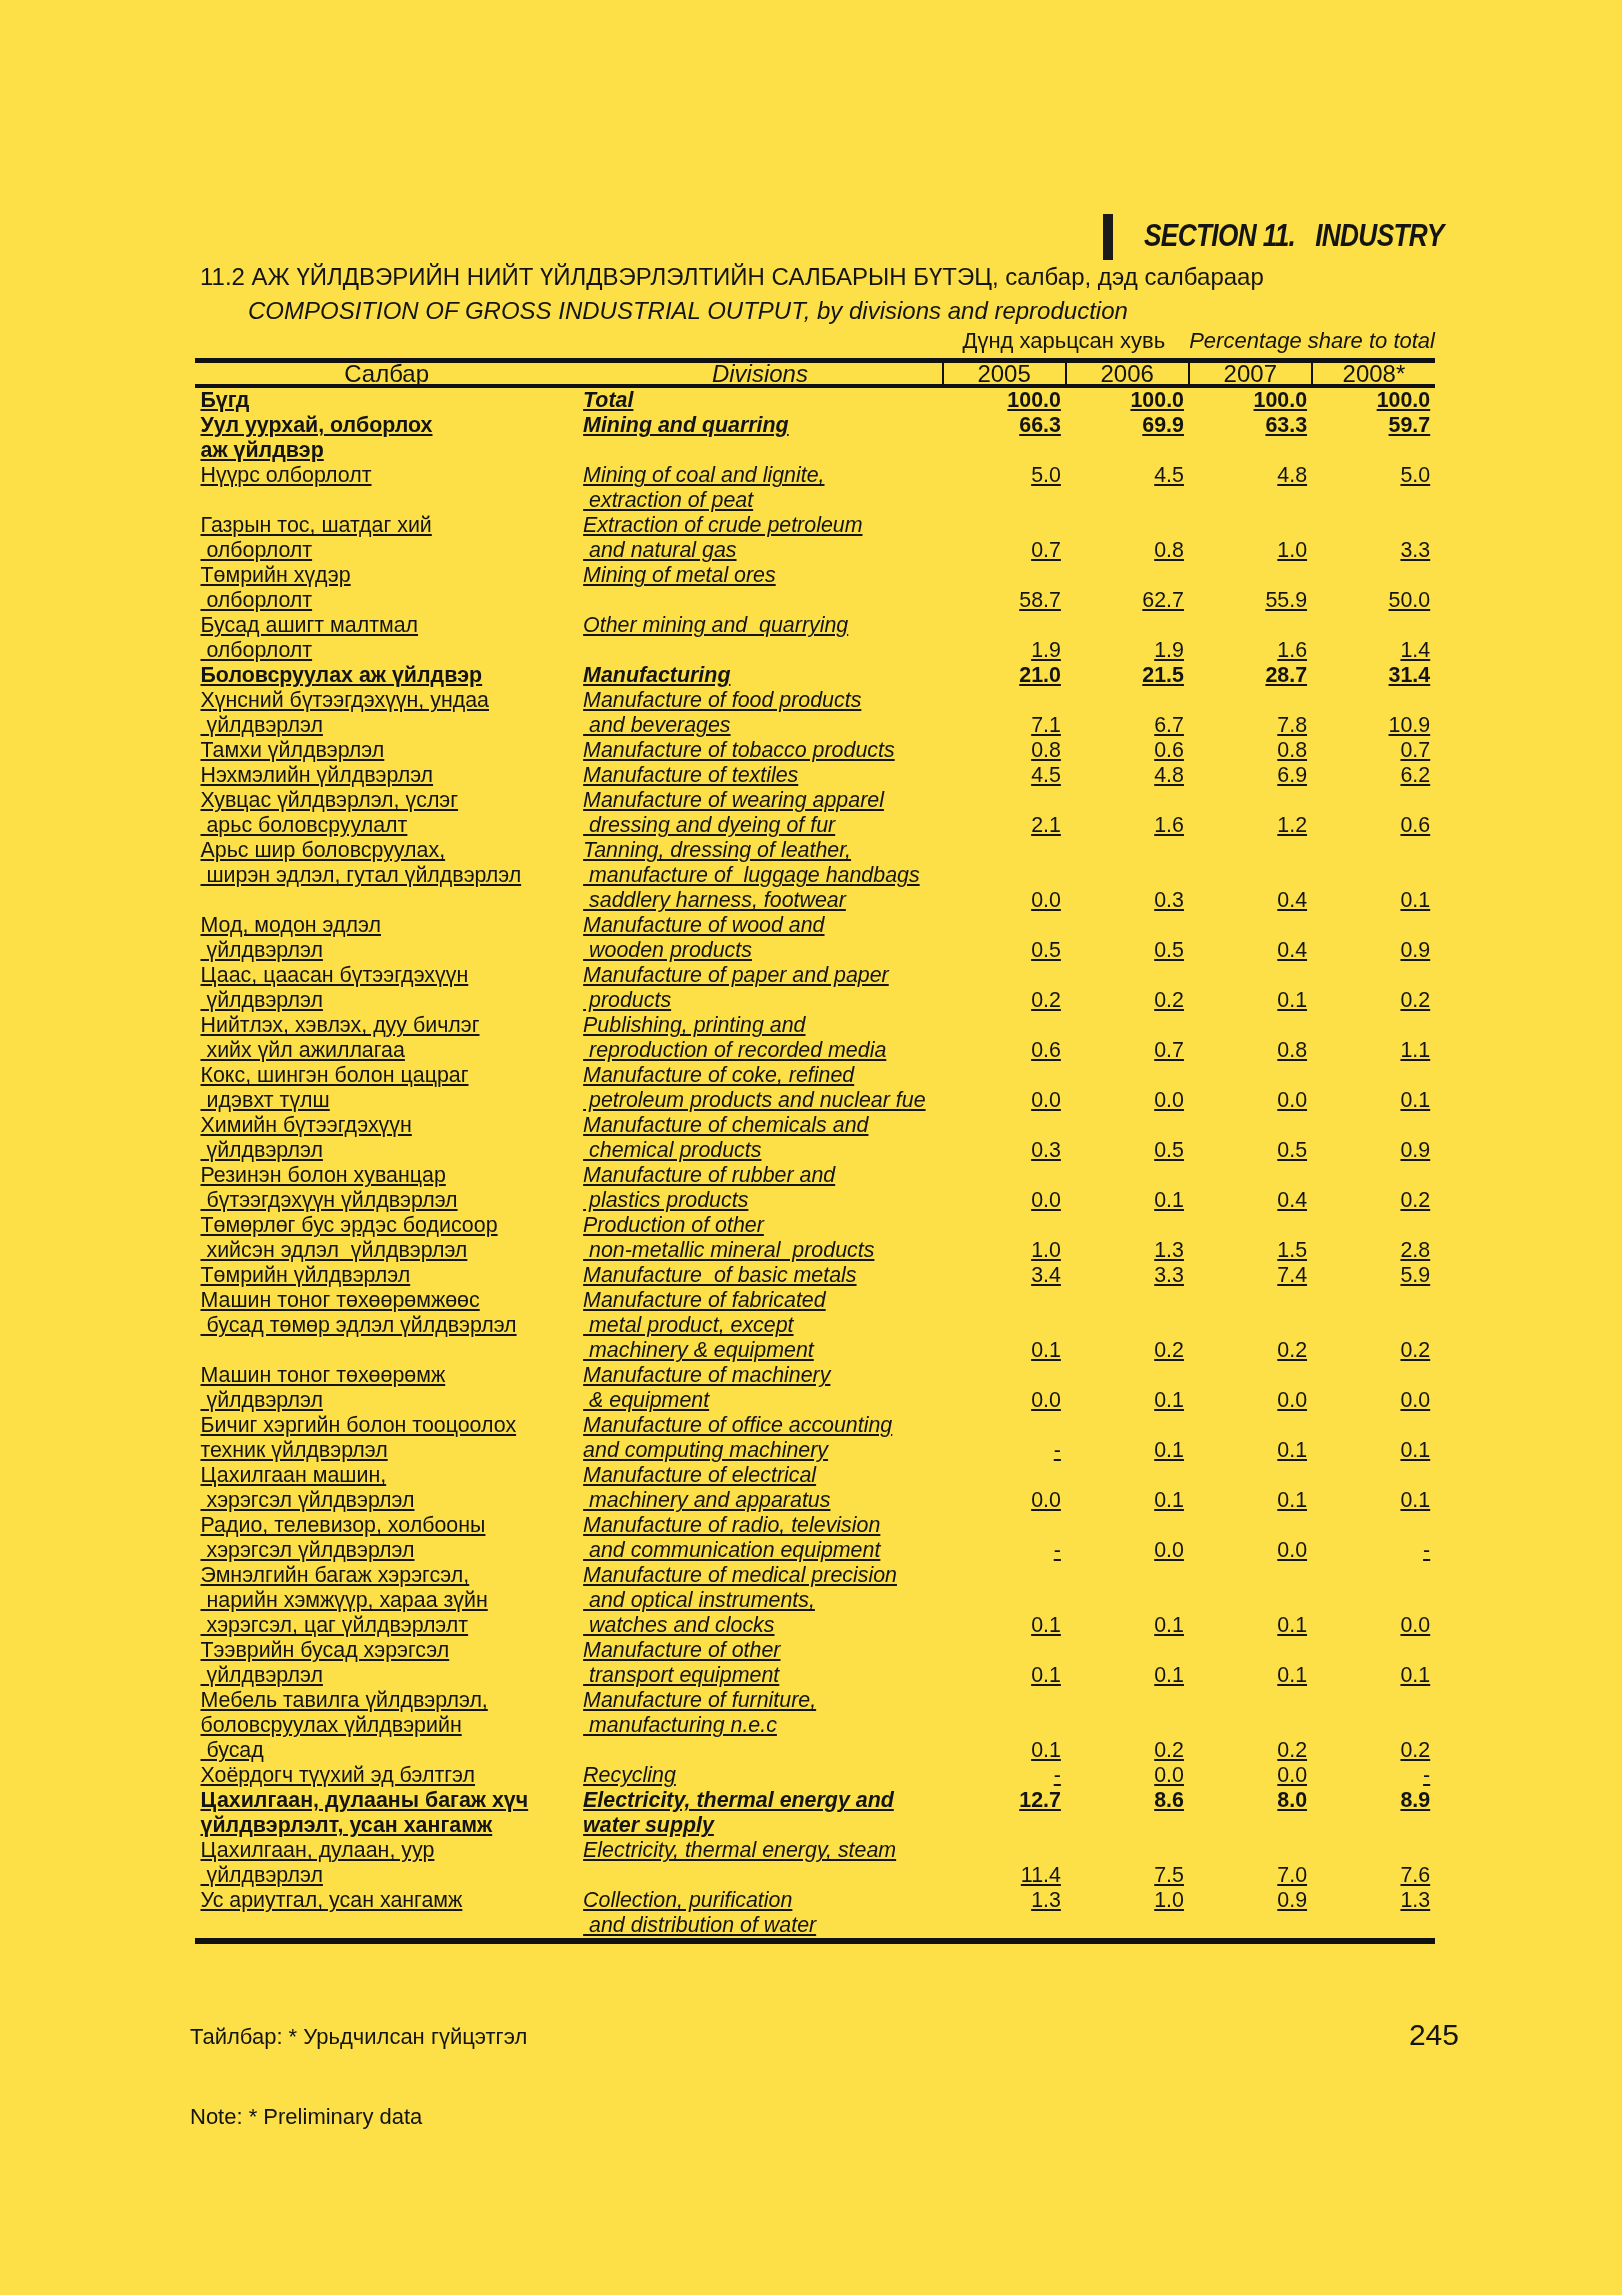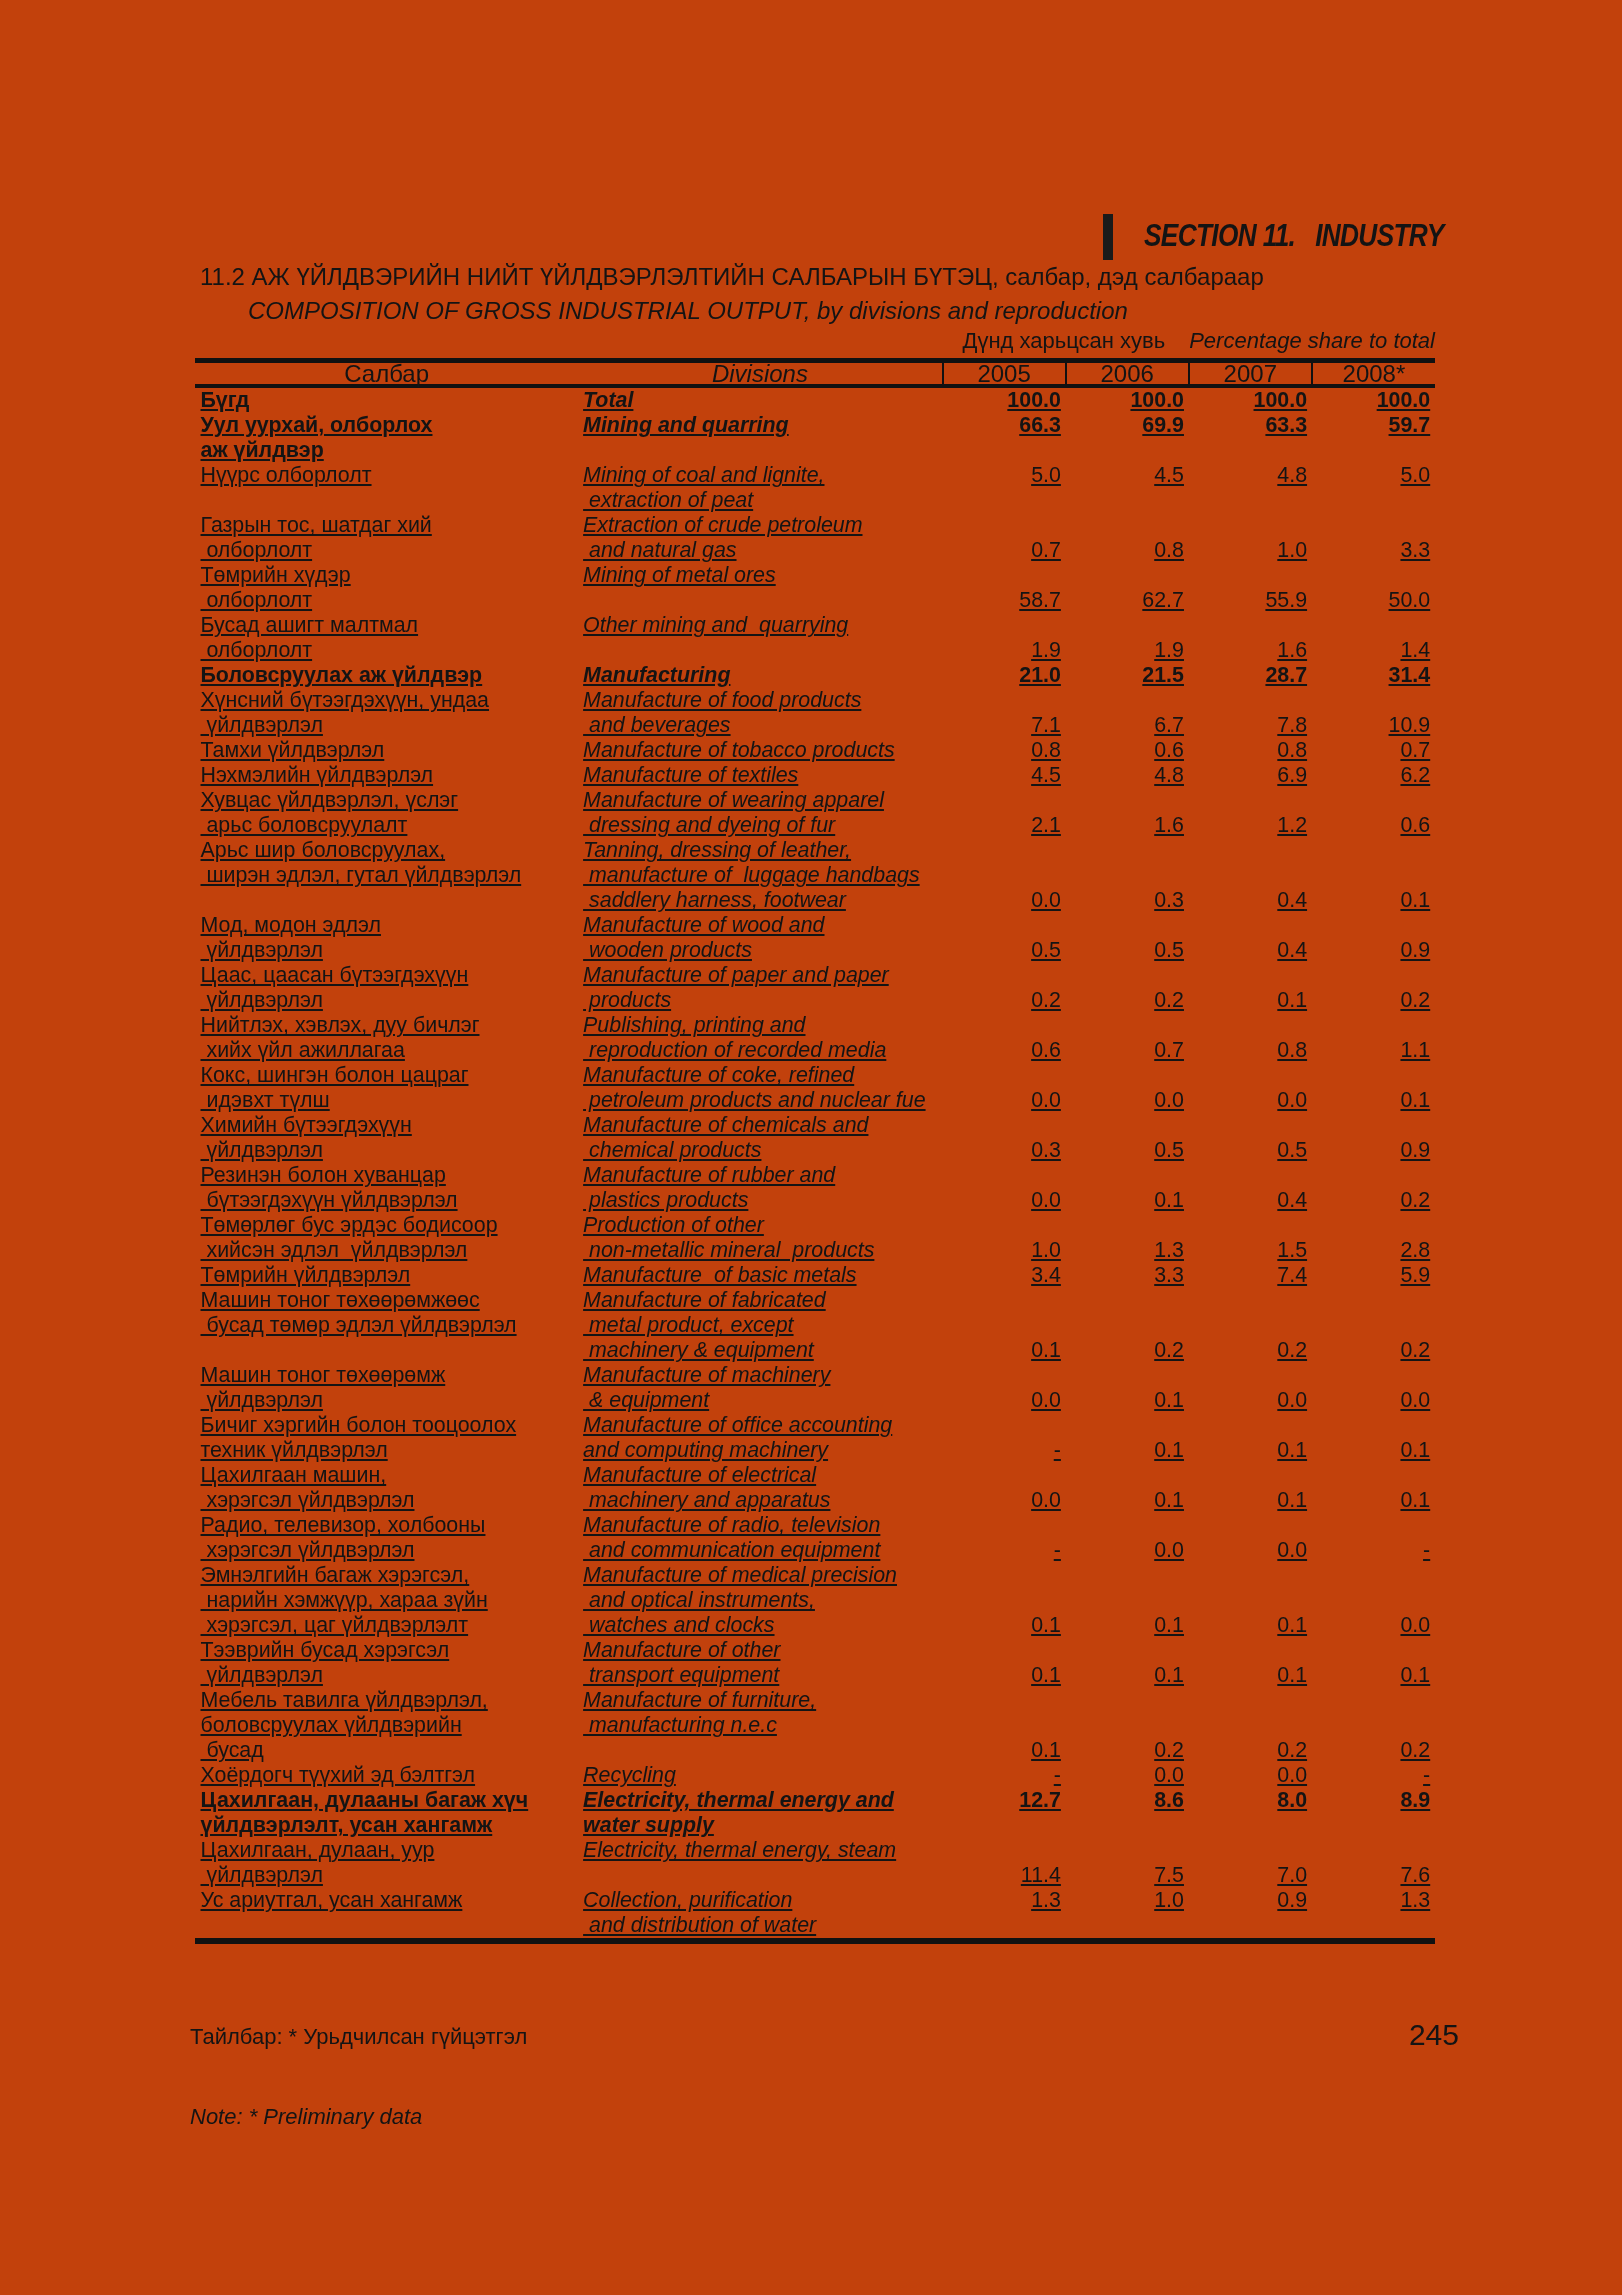--- a/index.html
+++ b/index.html
@@ -1,17 +1,17 @@
 <!DOCTYPE html>
 <html style="font-size:12.7px"><head>
 <meta charset="utf-8">
 <style>
   html,body { margin:0; padding:0; background:#888; }
   .page {
-    position:relative; width:1622px; height:2295px; background:#c2410c;
+    position:relative; width:1622px; height:2295px; background:#fde047;
     font-family:"Liberation Sans","DejaVu Sans",sans-serif; color:#141414;
     overflow:hidden; margin:0 auto;
   }
   
   .section-header { position:absolute; left:1103px; top:211px; height:49px; }
   .section-bar { position:absolute; left:0; top:3.2px; width:10.3px; height:46px; background:#1a1a1a; }
   .section-title {
     position:absolute; left:41px; top:0; height:49px; line-height:49px;
     font-size:32px; font-weight:bold; font-style:italic; white-space:pre;
     letter-spacing:-0.8px; transform:scaleX(0.82); transform-origin:left center;
@@ -35,21 +35,21 @@
   thead th.year { border-left:2.4px solid #111; }
   thead th.div { font-style:italic; }
   tbody { border-bottom:6.3px solid #111;text-decoration:underline; }
   tbody td { padding:0; height:25px; line-height:25px; font-size:21.4px; white-space:pre; overflow:visible; }
   td.c-mn { padding-left:5.5px; }
   td.c-en { font-style:italic; padding-left:4.8px; }
   td.c-val { text-align:right; padding-right:4.8px; }
   tr.bold td { font-weight:bold; }
   
   .footer-note { position:absolute; left:190px; top:1972px; font-size:22px; line-height:26px; white-space:pre; }
-  .note-en { font-style:italic; margin-top:1.6px; }
+  .note-en { margin-top:1.6px; }
   .page-number { position:absolute; left:203px; top:2018px; width:1256px; text-align:right; font-size:30px; }
 </style>
 </head>
 <body>
 
 <div class="page">
 
   <div class="section-header">
     <div class="section-bar"></div>
     <div class="section-title">SECTION 11.   INDUSTRY</div>

